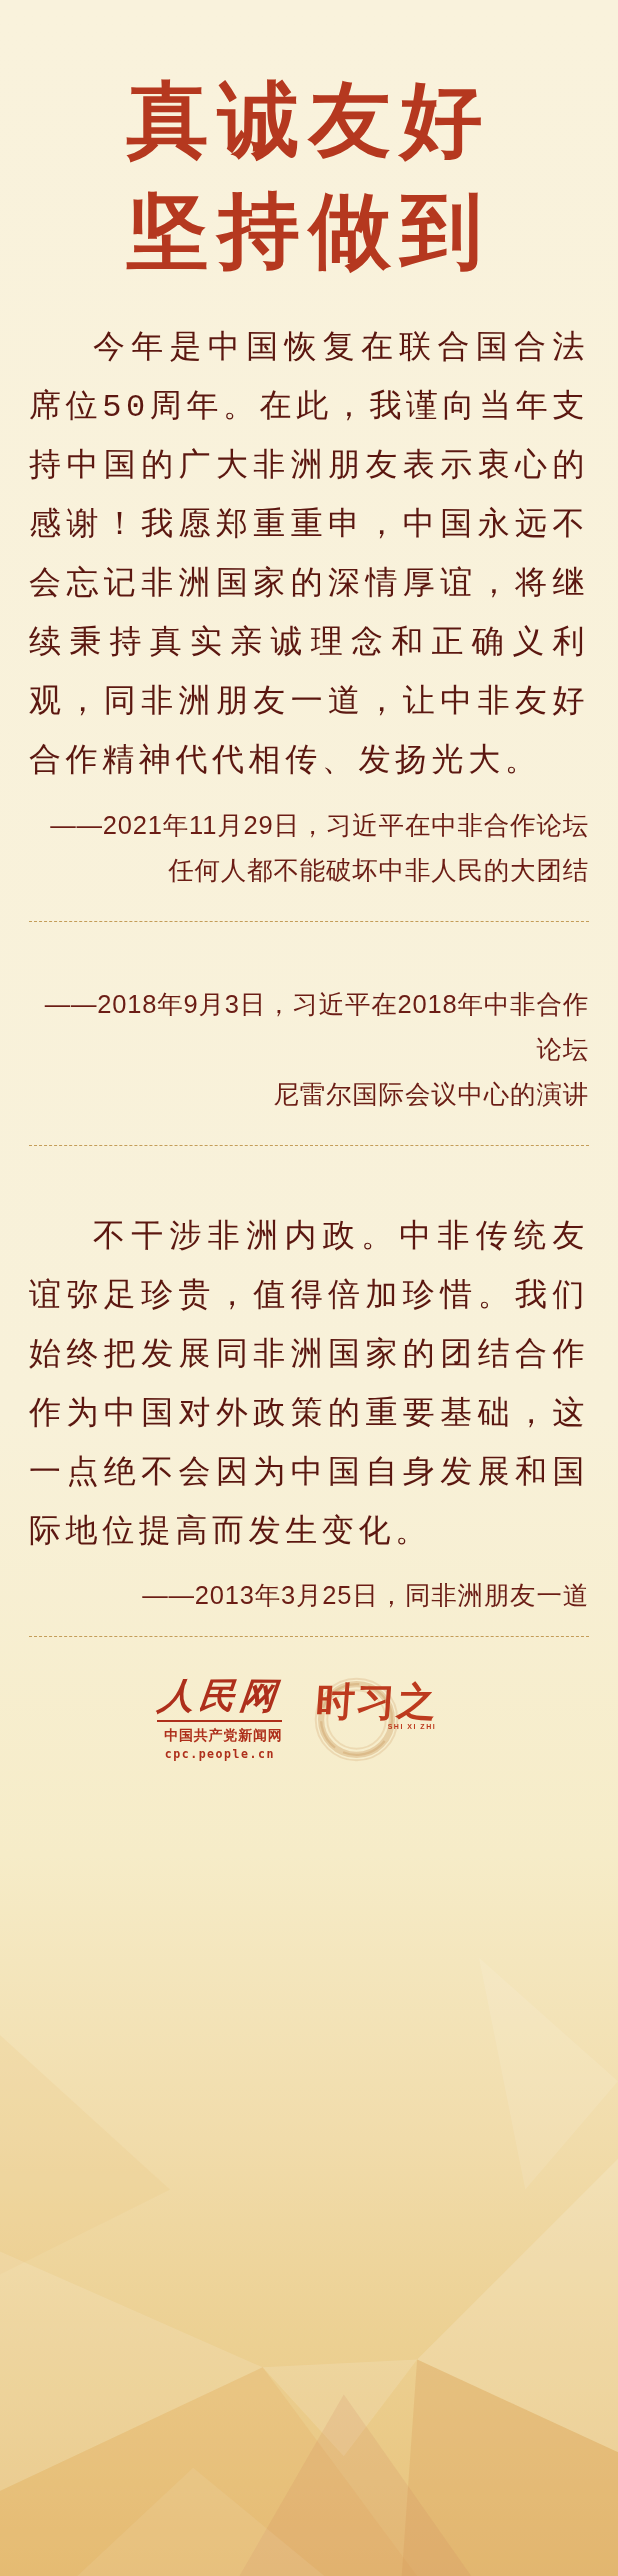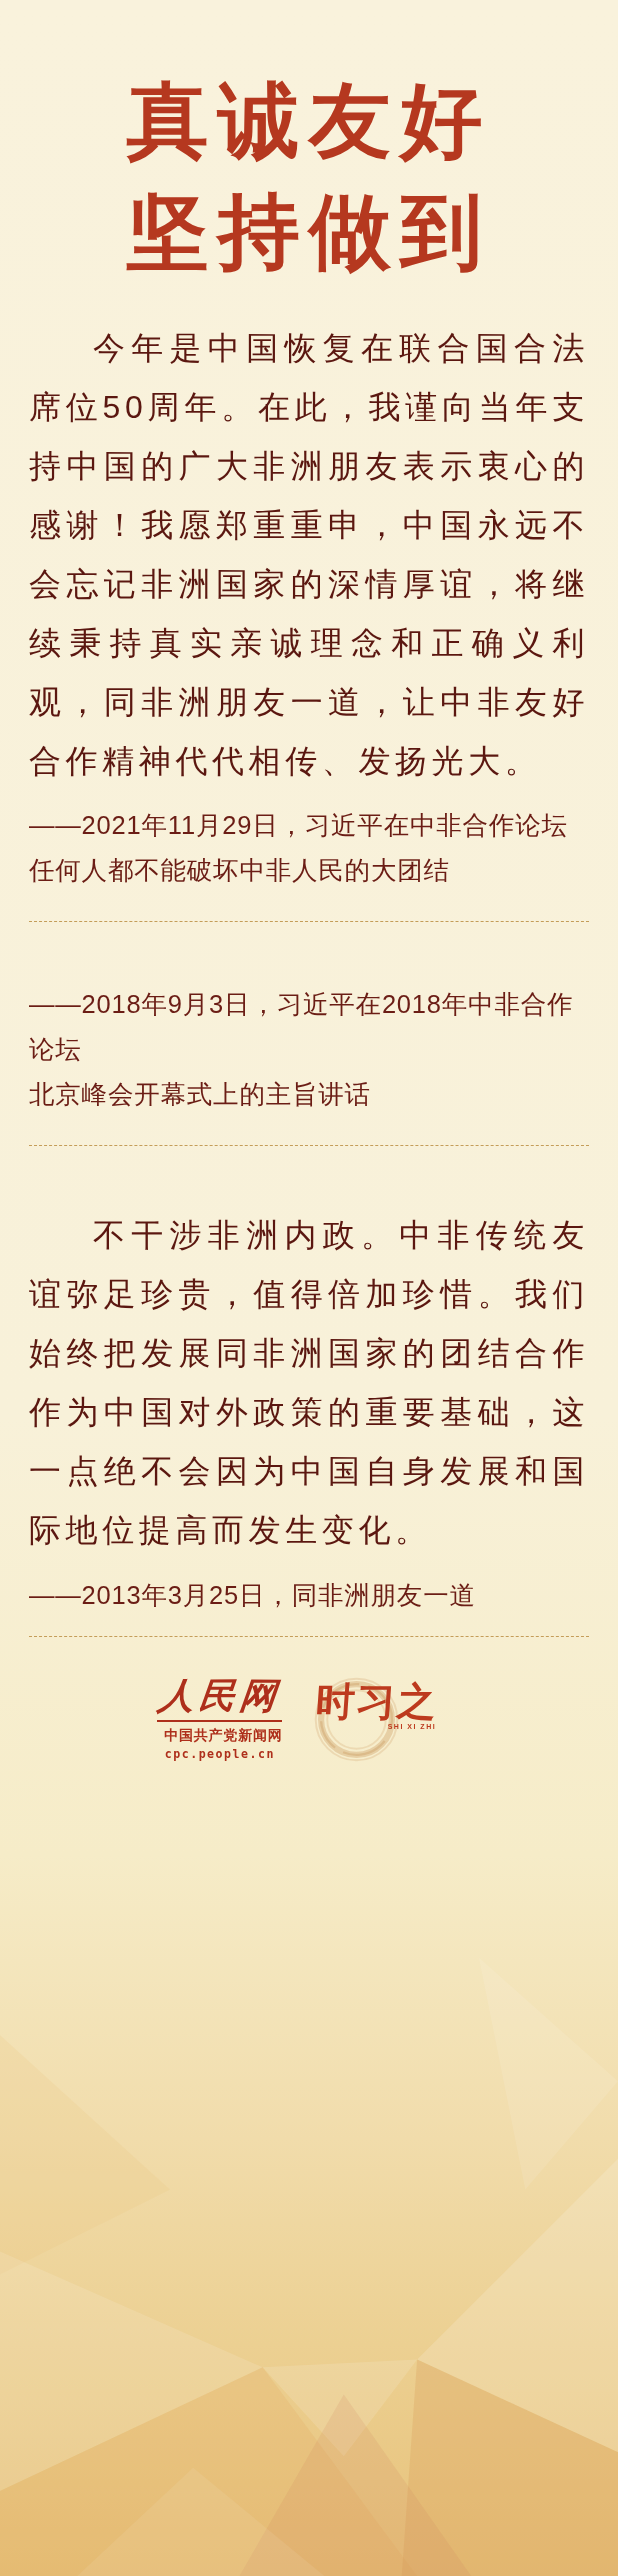--- a/index.html
+++ b/index.html
@@ -8,29 +8,29 @@
     position:relative;width:618px;height:2576px;overflow:hidden;
     background:linear-gradient(180deg,#f9f2dc 0%,#f8f1d9 55%,#f6ecc8 72%,#f1dcab 83%,#ecd092 91%,#e7c179 100%);
   }
   .facets{position:absolute;left:0;bottom:0;width:618px;height:1082px;z-index:1;pointer-events:none;}
   .content{position:relative;z-index:2;padding:0 29px;}
   .title{
     margin:65px 0 0;text-align:center;
     font-family:"DejaVu Serif","Liberation Serif",serif;font-weight:700;
     font-size:82px;line-height:111px;letter-spacing:9.3px;color:#b5381f;
   }
-  .title span{display:block;}
+  .title span{display:block;font-family:Liberation Serif, serif;}
   .quote{
     margin:0;font-size:32px;line-height:59px;letter-spacing:4.6px;color:#5b1710;
     text-align:justify;text-justify:inter-ideograph;word-break:break-all;text-indent:2em;
   }
-  .quote-first{margin-top:32px;}
+  .quote-first{margin-top:32px;font-family:Liberation Mono, monospace;}
   .attr{
     margin:12.4px 0 0;font-size:25.5px;line-height:45px;letter-spacing:0.8px;
-    color:#6b1d15;
+    color:#6b1d15;text-align:right;
   }
   .attr span{display:block;}
   .divider{
     border:none;height:0;border-top:1.5px dashed rgba(193,152,82,.95);
     margin:28px 0 60px;
   }
   .divider-last{margin:18.6px 0 0;}
   .footer{
     margin-top:40px;display:flex;justify-content:center;align-items:flex-start;gap:20px;
   }
@@ -81,21 +81,21 @@
         <span>——2021年11月29日，习近平在中非合作论坛</span>
         <span>任何人都不能破坏中非人民的大团结</span>
       </p>
     </section>
 
     <hr class="divider">
 
     <section>
       <p class="attr">
         <span>——2018年9月3日，习近平在2018年中非合作论坛</span>
-        <span>北京峰会开幕式上的主旨讲话</span>
+        <span>尼雷尔国际会议中心的演讲</span>
       </p>
     </section>
 
     <hr class="divider">
 
     <section>
       <p class="quote">不干涉非洲内政。中非传统友谊弥足珍贵，值得倍加珍惜。我们始终把发展同非洲国家的团结合作作为中国对外政策的重要基础，这一点绝不会因为中国自身发展和国际地位提高而发生变化。</p>
       <p class="attr">
         <span>——2013年3月25日，同非洲朋友一道</span>
       </p>

